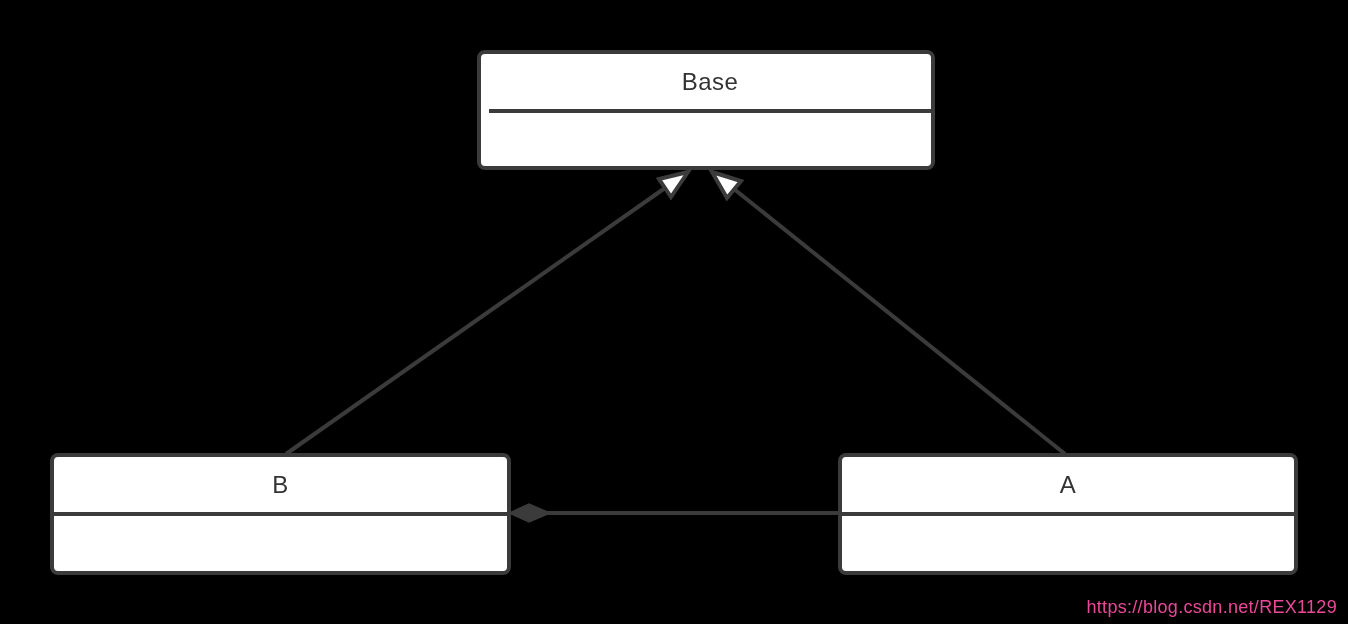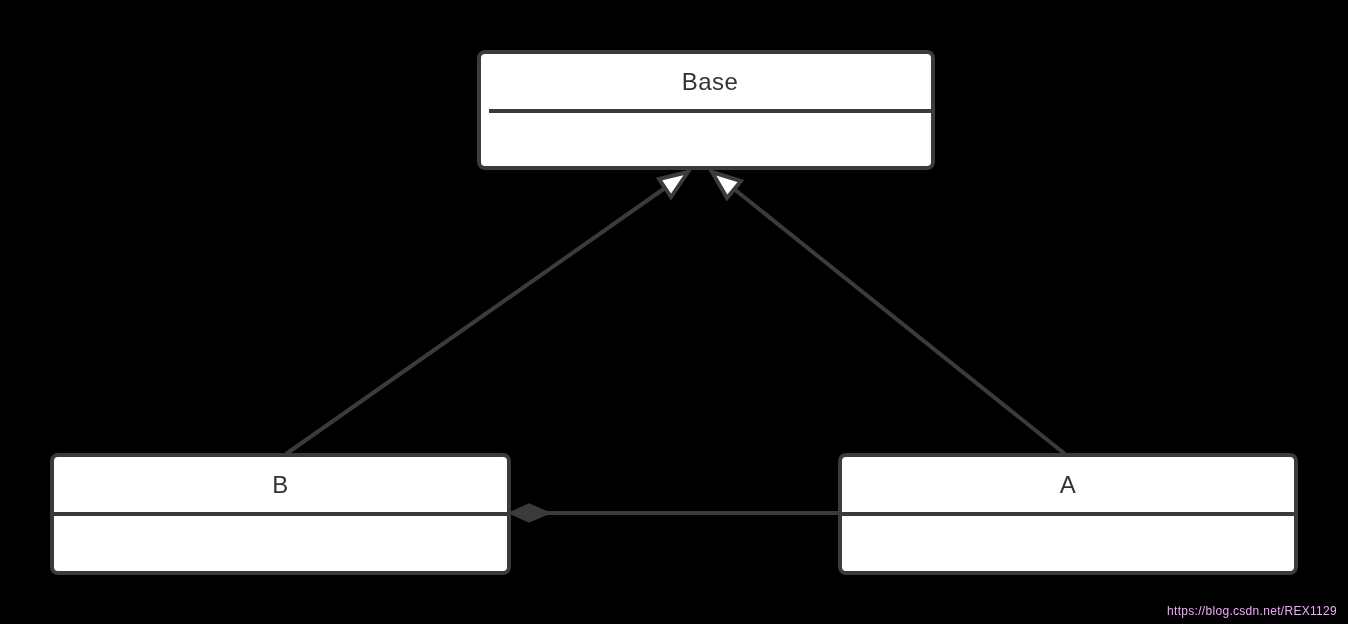--- a/index.html
+++ b/index.html
@@ -65,22 +65,22 @@
     background: #ffffff;
     border-radius: 0 0 6px 6px;
   }
   #node-base  { left: 477px; top: 50px;  width: 458px; height: 120px; padding-left: 8px; }
   #node-b     { left: 50px;  top: 453px; width: 461px; height: 122px; }
   #node-a     { left: 838px; top: 453px; width: 460px; height: 122px; }
   #watermark {
     position: absolute;
     right: 11px;
     bottom: 6px;
-    font-size: 12px;
-    color: #f0abfc;
+    font-size: 18px;
+    color: #ec4899;
     letter-spacing: 0.3px;
   }
 </style>
 </head>
 <body>
 
 <div id="canvas">
 
   <svg id="edges-layer" viewBox="0 0 1348 624" xmlns="http://www.w3.org/2000/svg">
 

